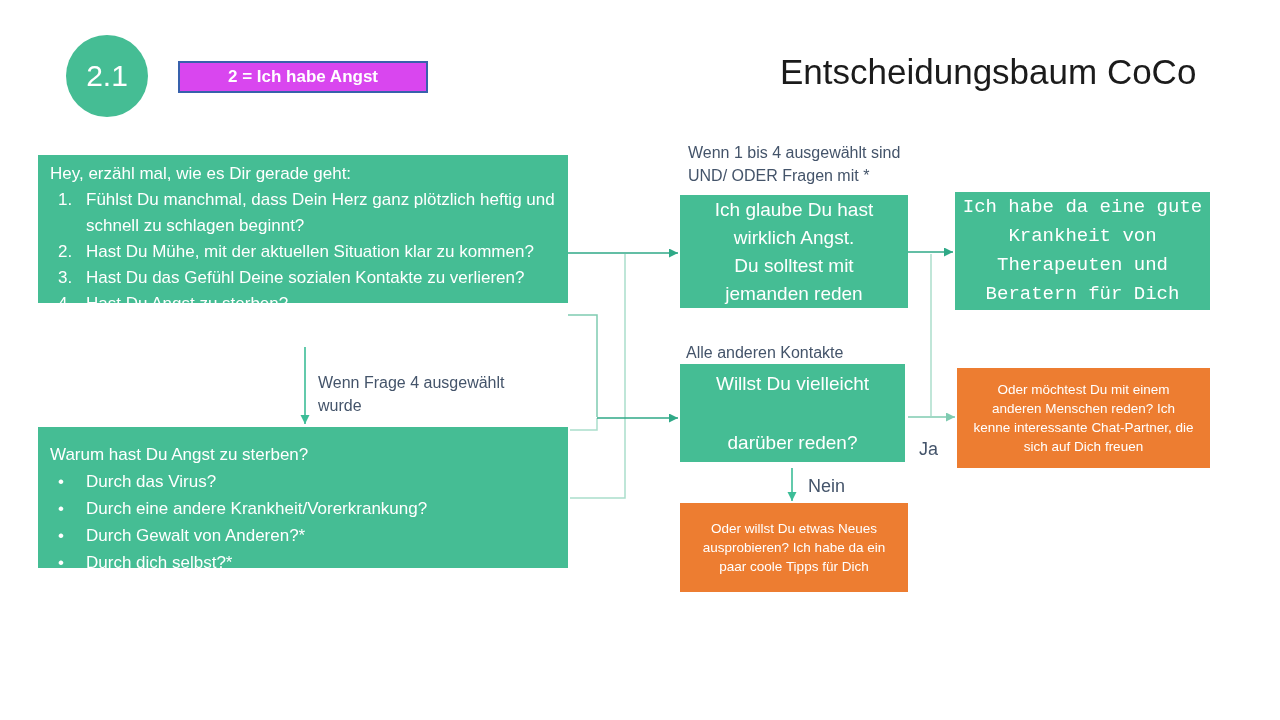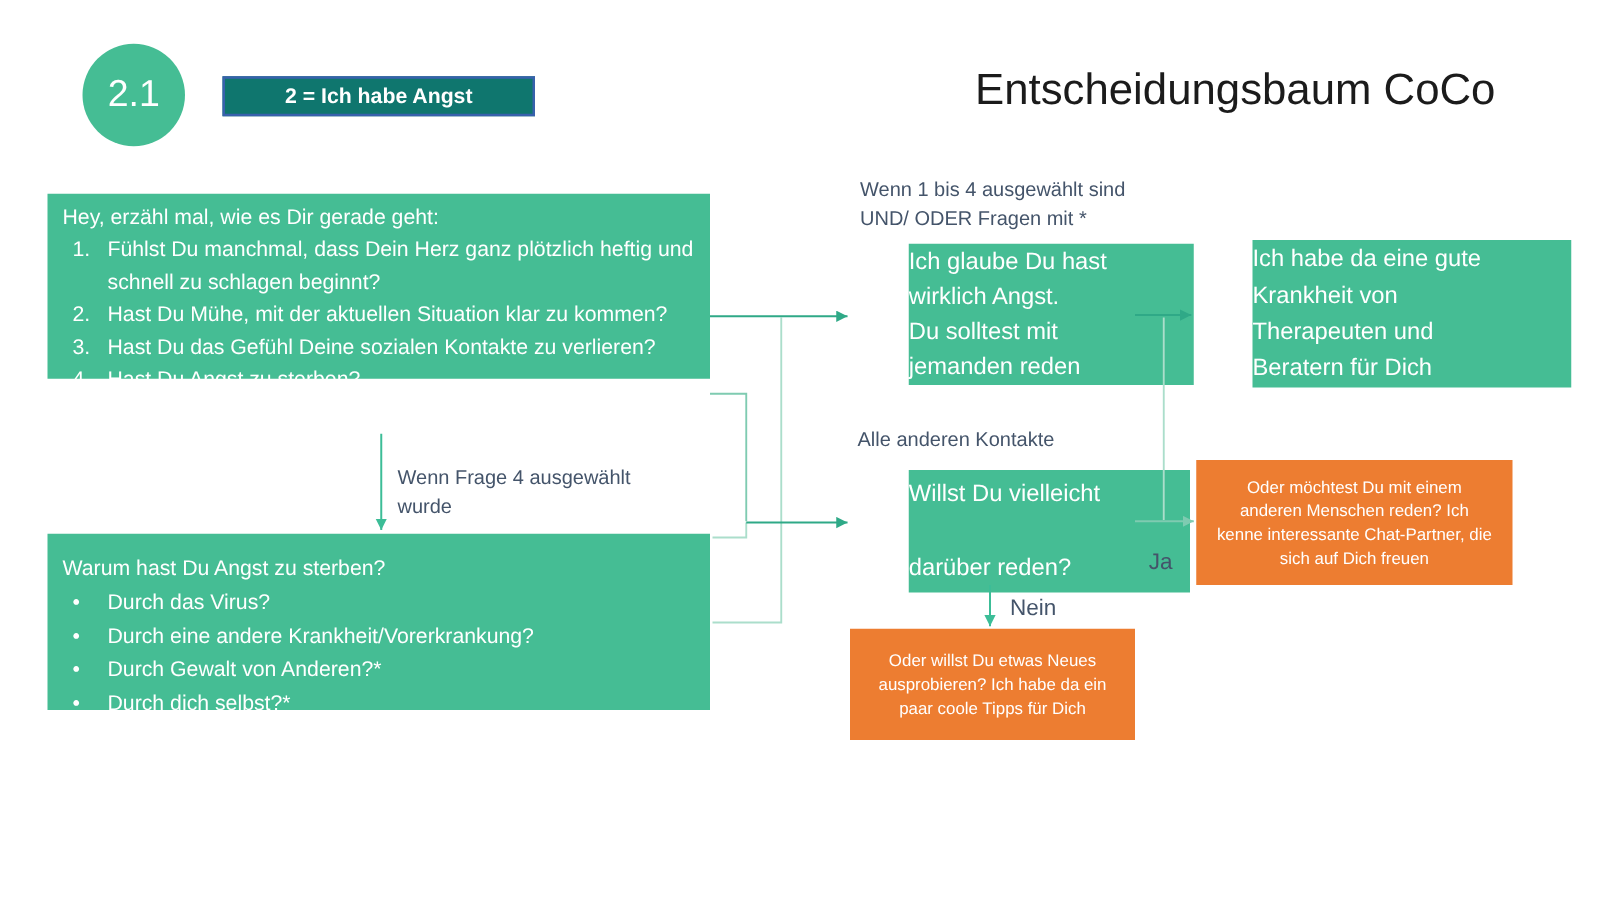--- a/index.html
+++ b/index.html
@@ -10,47 +10,46 @@
   }
   
   .badge {
     position:absolute; left:66px; top:35px; width:82px; height:82px;
     background:#45BD94; border-radius:50%; color:#fff;
     display:flex; align-items:center; justify-content:center;
     font-size:30px;
   }
   .legend {
     position:absolute; left:178px; top:61px; width:250px; height:32px;
-    background:#0f766e; border:2px solid #3861AC; color:#fff;
+    background:#d946ef; border:2px solid #3861AC; color:#fff;
     display:flex; align-items:center; justify-content:center;
     font-size:17px; font-weight:bold;
   }
   .title {
     position:absolute; left:780px; top:52px; width:420px;
     font-size:35px; color:#1b1b1b; white-space:nowrap;
   }
   
   .tealbox {
     position:absolute; background:#45BD94; color:#ffffff;
   }
   .box-intro { left:38px; top:155px; width:530px; height:148px; padding:6px 12px; font-size:17px; line-height:26px; }
   .box-why   { left:38px; top:427px; width:530px; height:141px; padding:14px 12px; font-size:17px; line-height:27px; }
   .listrow { display:flex; }
   .listrow .marker { width:36px; flex:0 0 36px; padding-left:8px; }
   .listrow .txt { flex:1; }
   
   .tealcenter {
     position:absolute; background:#45BD94; color:#ffffff;
-    display:flex; flex-direction:column; align-items:flex-start; justify-content:center;
+    display:flex; flex-direction:column; align-items:center; justify-content:center;
     text-align:center;
-    margin-left:47px;
   }
   .box-believe   { left:680px; top:195px; width:228px; height:113px; font-size:19px; line-height:28px; }
-  .box-addresses { left:955px; top:192px; width:255px; height:118px; font-size:19px; line-height:29px; }
-  .box-talk      { left:680px; top:376px; width:225px; height:98px;  font-size:19px; line-height:30px;gap:29px; }
+  .box-addresses { left:955px; top:192px; width:255px; height:118px; font-size:19px; line-height:29px;font-family:Liberation Mono, monospace; }
+  .box-talk      { left:680px; top:364px; width:225px; height:98px;  font-size:19px; line-height:30px;gap:29px; }
   
   .orangebox {
     position:absolute; background:#ED7D31; color:#ffffff;
     display:flex; align-items:center; justify-content:center; text-align:center;
     font-size:13.5px; line-height:19px; padding:0 16px;
   }
   .box-chat { left:957px; top:368px; width:253px; height:100px; }
   .box-tips { left:680px; top:503px; width:228px; height:89px;  }
   
   .flabel { position:absolute; color:#44546A; font-size:16px; line-height:23px; }

